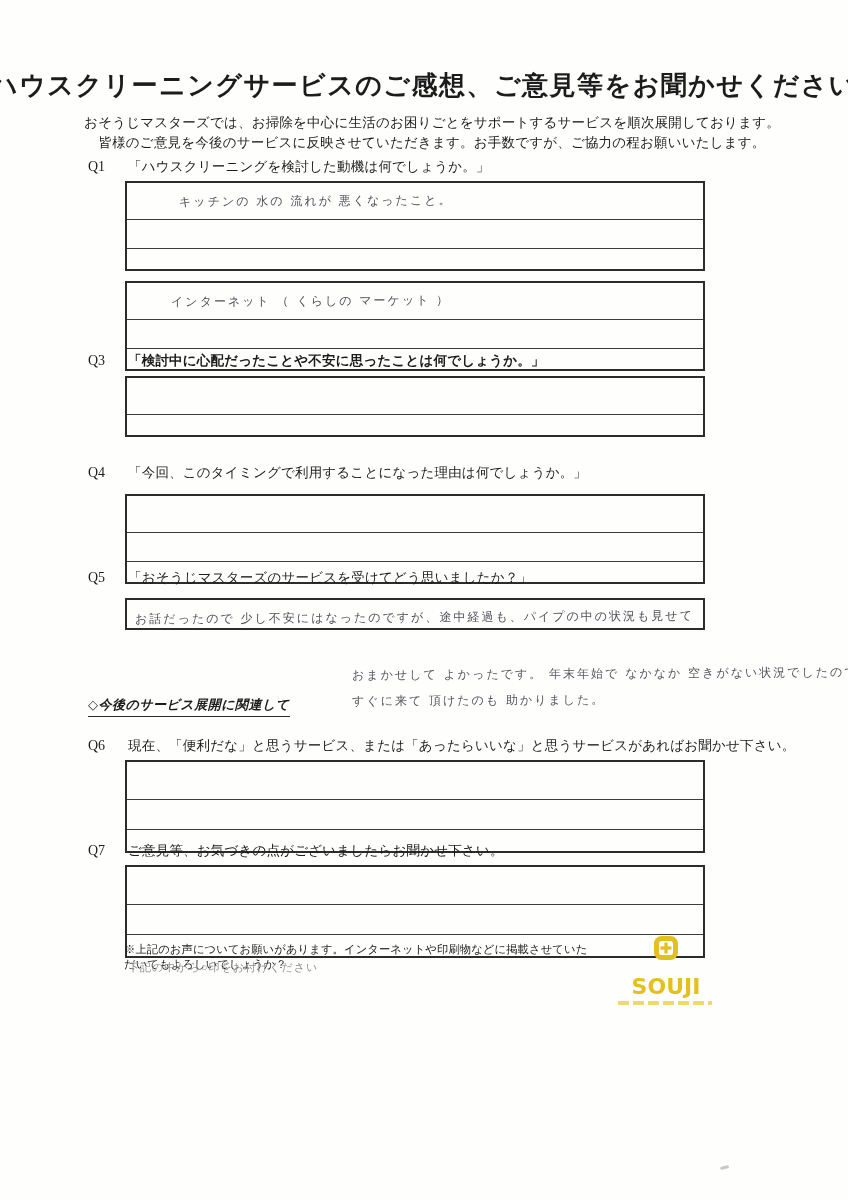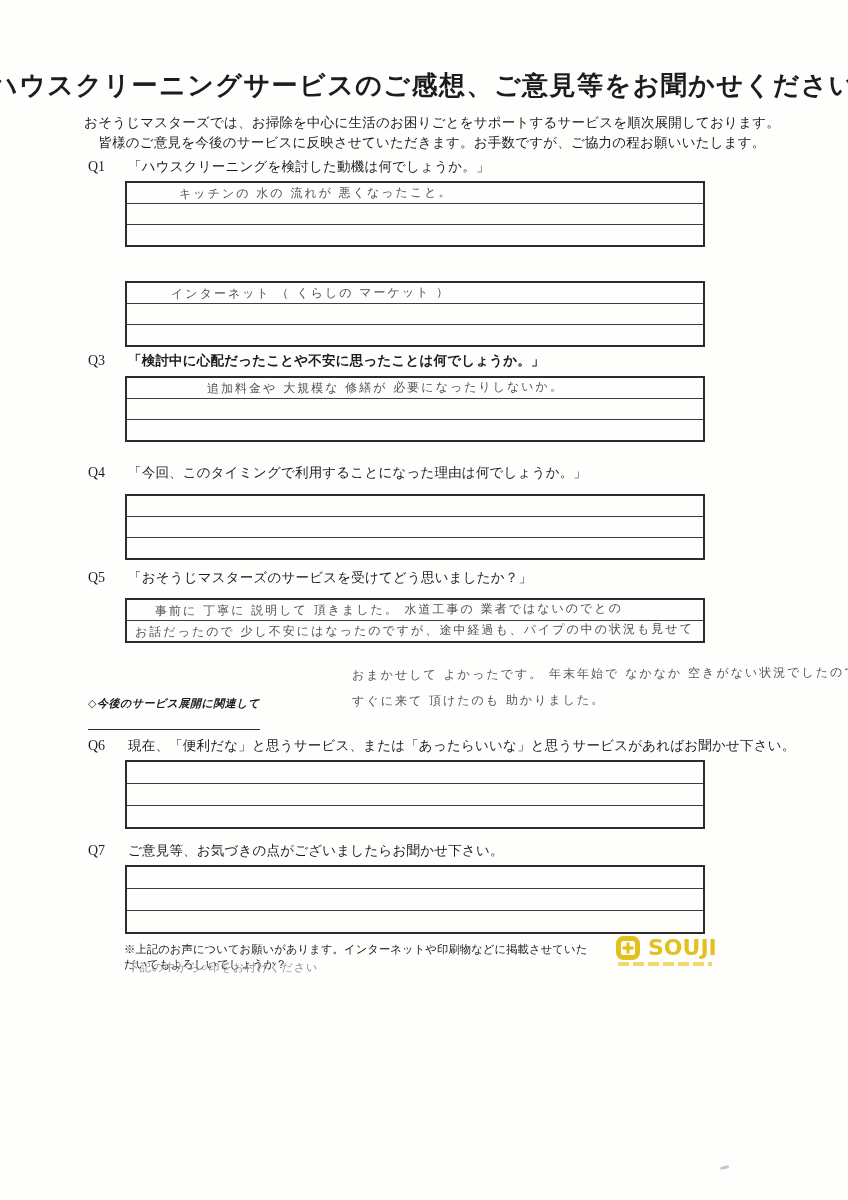--- a/index.html
+++ b/index.html
@@ -22,55 +22,55 @@
   }
   
   .q-head{position:absolute;left:88px;font-size:14px;white-space:nowrap;}
   .q-num{display:inline-block;width:40px;font-family:"Liberation Serif",serif;}
   .q-text{font-size:13.5px;letter-spacing:.2px;text-align:right;}
   .q-bold .q-text{font-weight:bold;}
   .abox{
     position:absolute;left:125px;width:576px;
     border:2px solid #2c2c2c;background:transparent;
   }
-  .arow{height:20px;overflow:visible;white-space:nowrap;}
+  .arow{height:20px;overflow:visible;white-space:nowrap;margin-top:8px;}
   .arow + .arow{border-top:1.5px solid #3c3c3c;}
   .arow-tall{height:21px;}
   
   .hw{
     display:inline-block;
     font-family:"DejaVu Sans","Liberation Sans",sans-serif;
     color:#4f4f59;font-size:12px;letter-spacing:2px;
     padding-top:3px;transform:rotate(-.35deg);transform-origin:left top;
     white-space:nowrap;
   }
   .hw-ind1{padding-left:52px;}
   .hw-ind2{padding-left:44px;}
   .hw-ind3{padding-left:80px;}
   .hw-ind4{padding-left:28px;}
   .hw-ind5{padding-left:8px;}
   .hw-overflow{position:absolute;color:#55555f;}
   
   .section-heading{
     position:absolute;left:88px;top:696px;
-    font-size:11px;font-weight:bold;font-style:italic;letter-spacing:.5px;
-    border-bottom:1.5px solid #2a2a2a;padding-bottom:18px;white-space:nowrap;
+    font-size:13px;font-weight:bold;font-style:italic;letter-spacing:.5px;
+    border-bottom:1.5px solid #2a2a2a;padding-bottom:2px;white-space:nowrap;
   }
   
   .footer-note{
     position:absolute;left:124px;top:942px;width:470px;
     font-size:11.3px;line-height:15px;letter-spacing:.1px;
   }
   .footer-note2{
     position:absolute;left:128px;top:960px;height:13px;overflow:hidden;
     font-size:11px;color:#8f8f8f;letter-spacing:1px;white-space:nowrap;text-align:right;
   }
   
   .logo{position:absolute;left:616px;top:936px;width:100px;}
-  .logo-main{display:flex;align-items:center;gap:8px;}
+  .logo-main{display:flex;align-items:center;gap:15px;flex-direction:column;}
   .logo-text{
     font-family:"DejaVu Sans","Liberation Sans",sans-serif;
     font-weight:bold;font-size:22px;color:#e3c01d;letter-spacing:0;
     line-height:24px;
   }
   .logo-dashes{
     margin-top:2px;margin-left:2px;height:4px;width:94px;opacity:.65;
     background:repeating-linear-gradient(90deg,#e6c51f 0 11px,transparent 11px 15px);
   }
   
@@ -107,39 +107,37 @@
   <div class="abox" style="top:281px">
     <div class="arow"><span class="hw hw-ind2">インターネット （ くらしの マーケット ）</span></div>
     <div class="arow"><span class="hw"></span></div>
     <div class="arow"><span class="hw"></span></div>
   </div>
 
   <div class="q-head q-bold" style="top:352px">
     <span class="q-num">Q3</span><span class="q-text">「検討中に心配だったことや不安に思ったことは何でしょうか。」</span>
   </div>
   <div class="abox" style="top:376px">
-    <div class="arow"><span class="hw hw-ind3">追加料金や 大規模な 修繕が 必要になったりしないか。</span></div>
     <div class="arow"><span class="hw"></span></div>
     <div class="arow"><span class="hw"></span></div>
   </div>
 
   <div class="q-head" style="top:464px">
     <span class="q-num">Q4</span><span class="q-text">「今回、このタイミングで利用することになった理由は何でしょうか。」</span>
   </div>
   <div class="abox" style="top:494px">
     <div class="arow"><span class="hw"></span></div>
     <div class="arow"><span class="hw"></span></div>
     <div class="arow"><span class="hw"></span></div>
   </div>
 
   <div class="q-head" style="top:569px">
     <span class="q-num">Q5</span><span class="q-text">「おそうじマスターズのサービスを受けてどう思いましたか？」</span>
   </div>
   <div class="abox" style="top:598px">
-    <div class="arow"><span class="hw hw-ind4">事前に 丁寧に 説明して 頂きました。 水道工事の 業者ではないのでとの</span></div>
     <div class="arow"><span class="hw hw-ind5">お話だったので 少し不安にはなったのですが、途中経過も、パイプの中の状況も見せて</span></div>
   </div>
 
   <span class="hw hw-overflow" style="left:352px;top:664px">おまかせして よかったです。 年末年始で なかなか 空きがない状況でしたので、</span>
   <span class="hw hw-overflow" style="left:352px;top:690px">すぐに来て 頂けたのも 助かりました。</span>
 
   <div class="section-heading">◇今後のサービス展開に関連して</div>
 
   <div class="q-head" style="top:737px">
     <span class="q-num">Q6</span><span class="q-text">現在、「便利だな」と思うサービス、または「あったらいいな」と思うサービスがあればお聞かせ下さい。</span>

